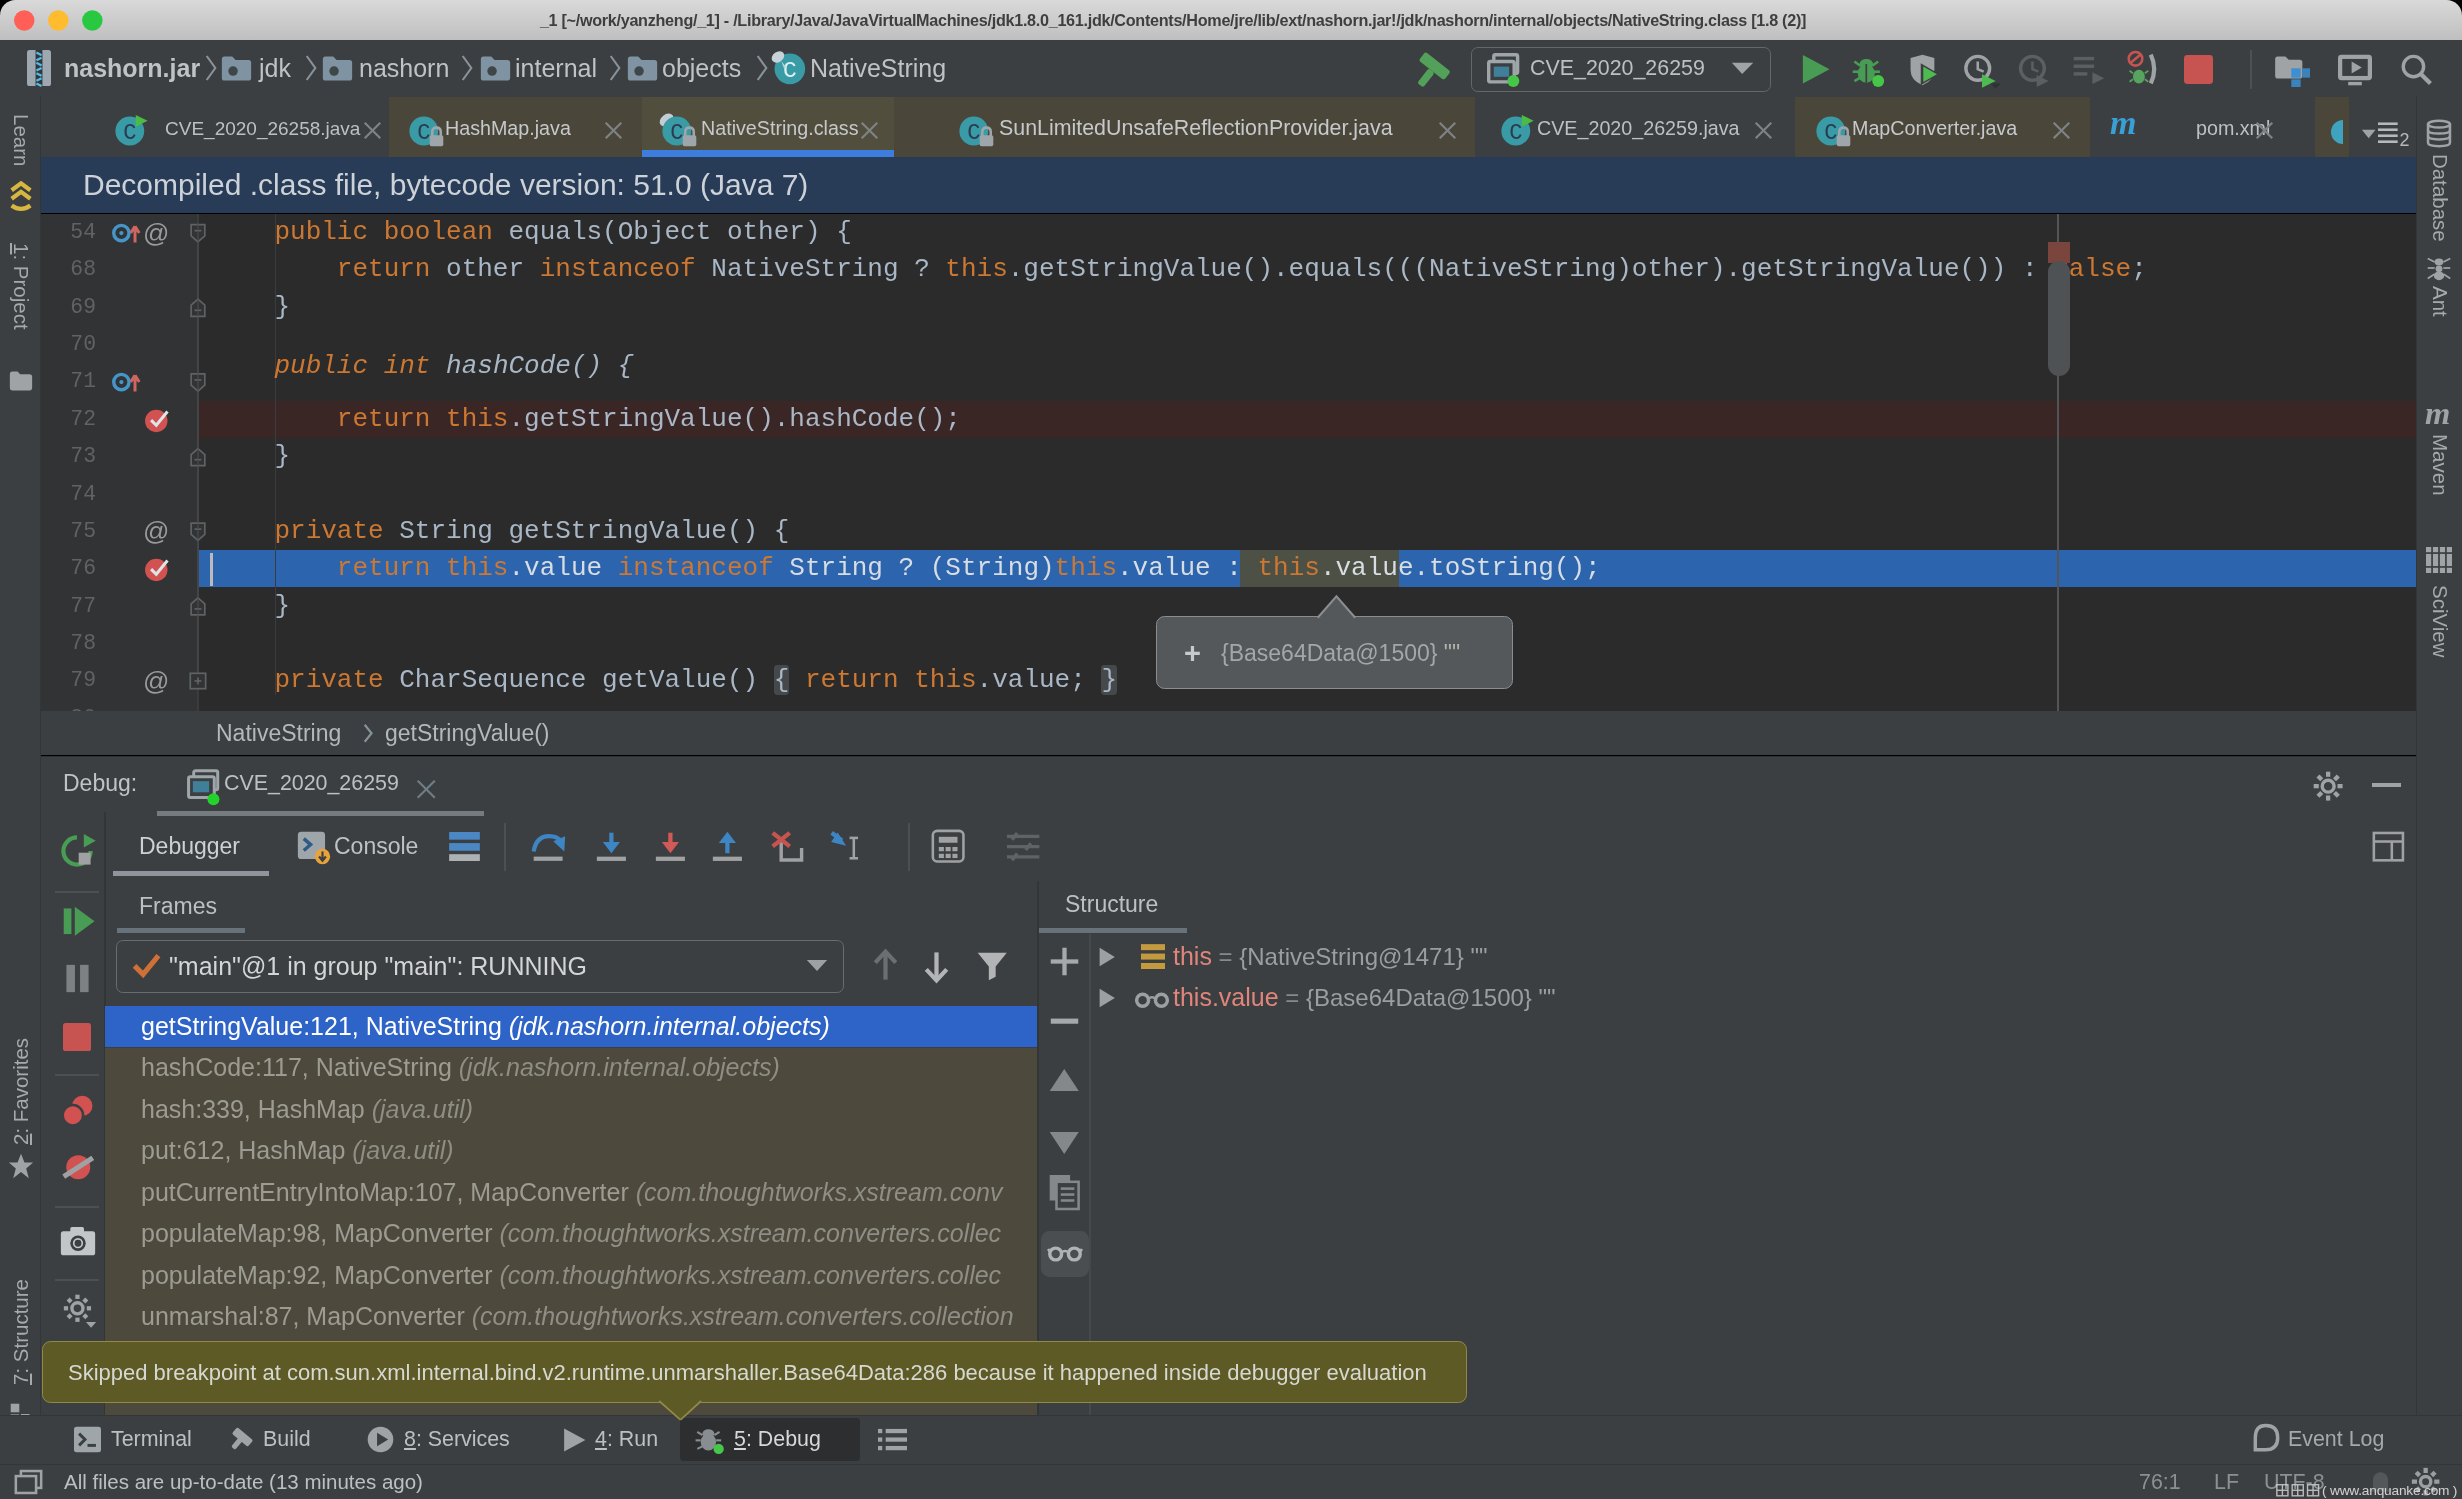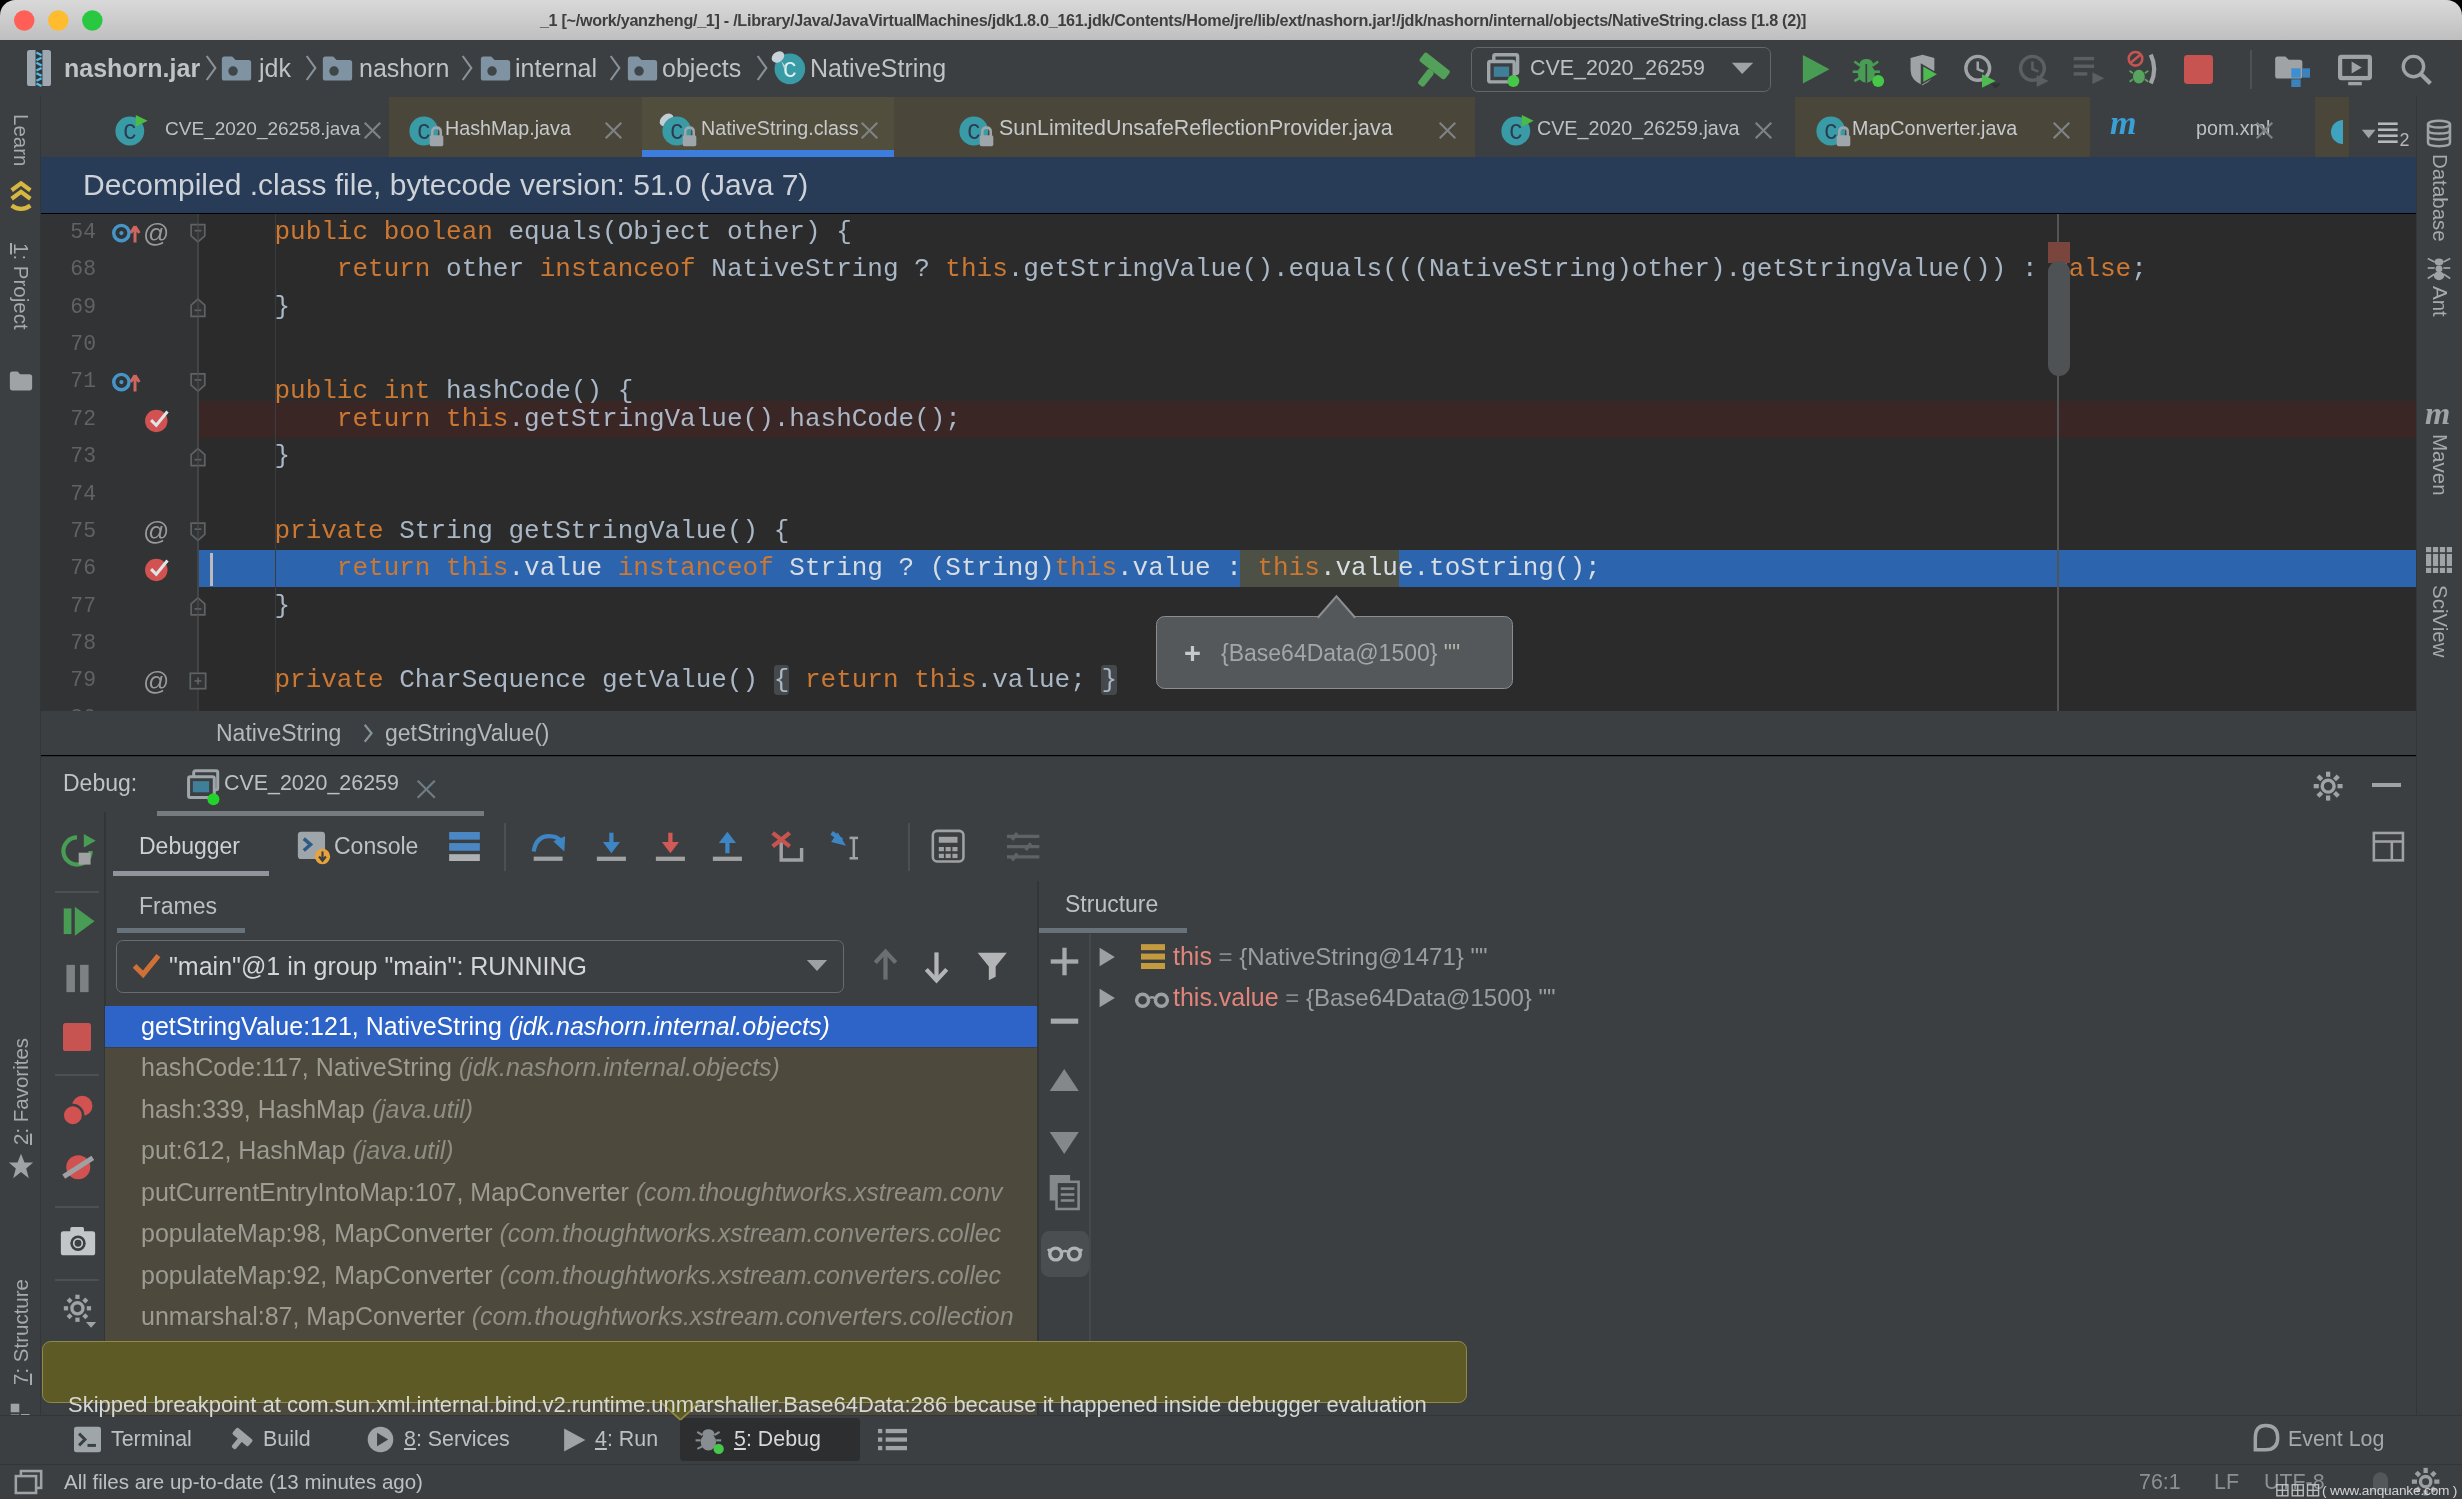--- a/index.html
+++ b/index.html
@@ -351,21 +351,21 @@
 <svg class="abs" style="left:0;top:0" width="222" height="498" viewBox="0 0 260 582">
       <rect x="176" y="537.3" width="18" height="18" fill="#313335" stroke="#5f6366" stroke-width="2"></rect>
       <line x1="181" y1="546.3" x2="189" y2="546.3" stroke="#5f6366" stroke-width="2"></line>
       <line x1="185" y1="542.3" x2="185" y2="550.3" stroke="#5f6366" stroke-width="2"></line>
     </svg>
 <div class="abs" style="left:157px;top:10.3px;width:1.7px;height:448px;background:#4a4d4f;opacity:0.55;"></div>
 <div class="abs" style="left:170px;top:339px;width:2.6px;height:32.5px;background:#bbbbbb;"></div>
 <pre class="abs mono" style="left:172px;top:0px;height:37px;line-height:37px;font-size:26px;color:#a9b7c6;">    <span class="kw">public</span> <span class="kw">boolean</span> equals(Object other) {</pre>
 <pre class="abs mono" style="left:172px;top:37px;height:37px;line-height:37px;font-size:26px;color:#a9b7c6;">        <span class="kw">return</span> other <span class="kw">instanceof</span> NativeString ? <span class="kw">this</span>.getStringValue().equals(((NativeString)other).getStringValue()) : <span class="kw">false</span>;</pre>
 <pre class="abs mono" style="left:172px;top:75px;height:37px;line-height:37px;font-size:26px;color:#a9b7c6;">    }</pre>
-<pre class="abs mono" style="left:172px;top:159px;height:37px;line-height:37px;font-size:26px;color:#a9b7c6;">    <span class="kw">public</span> <span class="kw">int</span> hashCode() {</pre>
+<pre class="abs mono" style="left:172px;top:134px;height:37px;line-height:37px;font-size:26px;color:#a9b7c6;font-style:italic;">    <span class="kw">public</span> <span class="kw">int</span> hashCode() {</pre>
 <pre class="abs mono" style="left:172px;top:187px;height:37px;line-height:37px;font-size:26px;color:#a9b7c6;">        <span class="kw">return</span> <span class="kw">this</span>.getStringValue().hashCode();</pre>
 <pre class="abs mono" style="left:172px;top:224px;height:37px;line-height:37px;font-size:26px;color:#a9b7c6;">    }</pre>
 <pre class="abs mono" style="left:172px;top:299px;height:37px;line-height:37px;font-size:26px;color:#a9b7c6;">    <span class="kw">private</span> String getStringValue() {</pre>
 <pre class="abs mono" style="left:172px;top:336px;height:37px;line-height:37px;font-size:26px;color:#a9b7c6;">        <span style="color:#d7dde3"><span class="kw">return</span> <span class="kw">this</span>.value <span class="kw">instanceof</span> String ? (String)<span class="kw">this</span>.value : <span class="kw">this</span>.value.toString();</span></pre>
 <pre class="abs mono" style="left:172px;top:374px;height:37px;line-height:37px;font-size:26px;color:#a9b7c6;">    }</pre>
 <pre class="abs mono" style="left:172px;top:448px;height:37px;line-height:37px;font-size:26px;color:#a9b7c6;">    <span class="kw">private</span> CharSequence getValue() <span style="background:#45494b;border-radius:3.4px;">{</span> <span class="kw">return</span> <span class="kw">this</span>.value; <span style="background:#45494b;border-radius:3.4px;">}</span></pre>
 <div class="abs" style="left:2017px;top:0;width:1.7px;height:498px;background:#515558;"></div>
 <div class="abs" style="left:2008px;top:28px;width:22px;height:20.5px;background:#7a453c;"></div>
 <div class="abs" style="left:2008px;top:47px;width:22px;height:115px;background:#4f5254;border-radius:11px;"></div>
 </div>
@@ -797,21 +797,21 @@
       <line x1="24" y1="24" x2="28" y2="28"></line>
       <line x1="6" y1="28" x2="10" y2="24"></line>
       <line x1="24" y1="10" x2="28" y2="6"></line>
 </g>
   </svg>
 <div class="abs" style="left:42px;top:1341px;width:1423px;height:60px;background:#5e5a25;border:1.7px solid #908a46;border-radius:8.5px;"></div>
 <svg class="abs" style="left:659px;top:1401px" width="43" height="20.5" viewBox="0 0 50 24">
     <path d="M0 0 L49 0 L25 22 Z" fill="#5e5a25"></path>
     <path d="M0 0 L25 22 M49 0 L25 22" stroke="#908a46" stroke-width="2"></path>
   </svg>
-<div class="abs" style="left:68px;top:1341px;height:63px;line-height:63px;font-size:22px;color:#d6d8d2;margin-top:32px;">Skipped breakpoint at com.sun.xml.internal.bind.v2.runtime.unmarshaller.Base64Data:286 because it happened inside debugger evaluation</div>
+<div class="abs" style="left:68px;top:1341px;height:63px;line-height:63px;font-size:22px;color:#d6d8d2;">Skipped breakpoint at com.sun.xml.internal.bind.v2.runtime.unmarshaller.Base64Data:286 because it happened inside debugger evaluation</div>
 
 <div class="abs" style="left:2276px;top:1483px;height:15.4px;white-space:nowrap;z-index:9;">
 <svg width="46" height="13.7" style="display:inline-block" viewBox="0 0 54 16">
       <g stroke="#d4d4d4" stroke-width="1.6" opacity="0.85">
 <rect x="1" y="2" width="13" height="13" fill="none"></rect>
         <line x1="1" y1="8.5" x2="14" y2="8.5"></line>
         <line x1="7.5" y1="2" x2="7.5" y2="15"></line>
 <rect x="19" y="2" width="13" height="13" fill="none"></rect>
         <line x1="19" y1="8.5" x2="32" y2="8.5"></line>
         <line x1="25.5" y1="2" x2="25.5" y2="15"></line>

